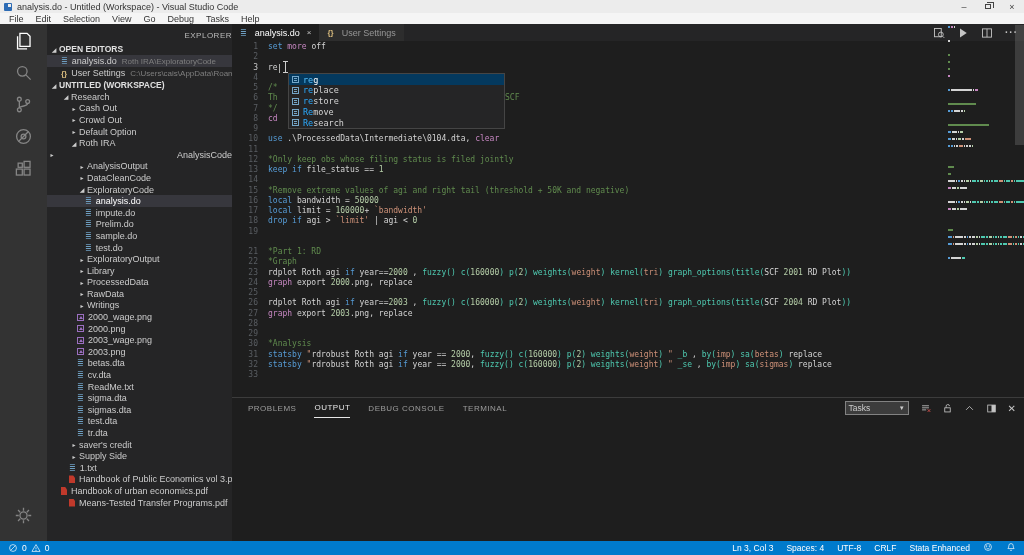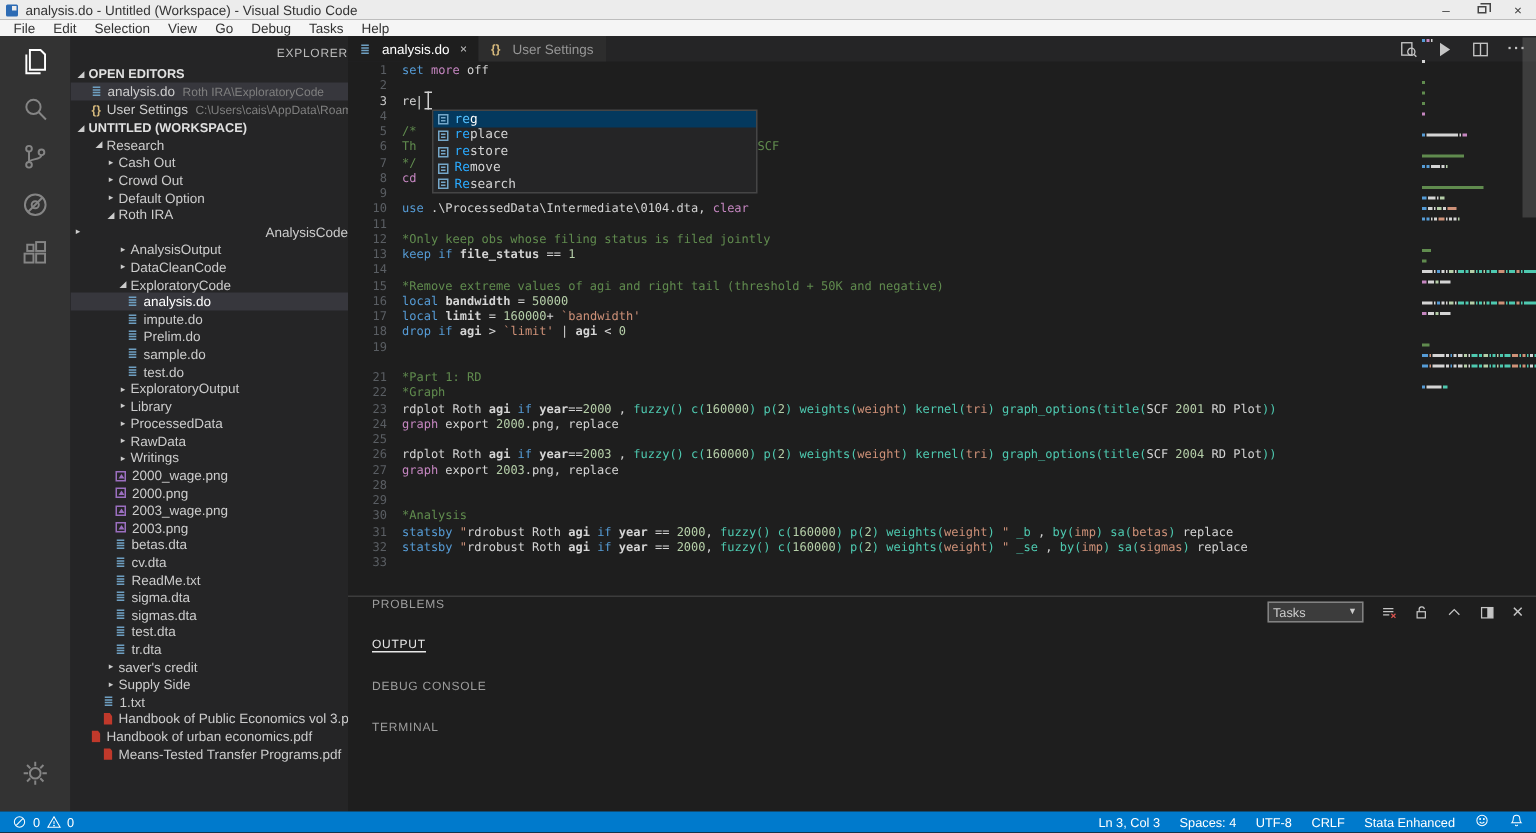--- a/index.html
+++ b/index.html
@@ -55,21 +55,21 @@
   #editor-actions svg { width:12px; height:12px; stroke:#c5c5c5; fill:none; stroke-width:1.2; }
   #editor-actions .more { color:#c5c5c5; font-size:10px; font-weight:bold; letter-spacing:1px; }
 
   #code { position:absolute; left:0; top:18px; width:714px; height:355px; font-family:"DejaVu Sans Mono","Liberation Mono",monospace; font-size:8px; }
   .line { position:absolute; left:0; height:10.25px; width:100%; white-space:pre; line-height:10.25px; }
   .lnum { position:absolute; left:0; width:26px; text-align:right; color:#5a5e63; }
   .lnum.cur { color:#c6c6c6; }
   .ltext { position:absolute; left:36px; }
   .frag { position:absolute; }
   .c-cmd{color:#569cd6} .c-kw{color:#c586c0} .c-num{color:#b5cea8} .c-str{color:#ce9178}
-  .c-fn{color:#4ec9b0} .c-cmt{color:#608b4e} .c-txt{color:#d4d4d4} .c-var{color:#d4d4d4;font-weight:bold}
+  .c-fn{color:#4ec9b0} .c-cmt{color:#608b4e} .c-txt{color:#d4d4d4} .c-var{color:#d4d4d4;font-weight:normal}
   #caret { position:absolute; width:1px; height:9px; background:#aeafad; }
   #ibeam { position:absolute; width:7px; height:12px; }
   #ibeam::before { content:""; position:absolute; left:3px; top:0; width:1px; height:12px; background:#cfcfcf; }
   #ibeam::after { content:""; position:absolute; left:1px; top:0; width:5px; height:1px; background:#cfcfcf; box-shadow:0 11px 0 #cfcfcf; }
 
   
   #suggest { position:absolute; background:#252526; border:1px solid #454545; width:217px; font-family:"DejaVu Sans Mono","Liberation Mono",monospace; font-size:8.5px; z-index:5; }
   .sug-row { height:10.8px; display:flex; align-items:center; color:#d4d4d4; padding-left:3px; }
   .sug-row.selected { background:#04395e; color:#ffffff; }
   .sug-ic { width:7px; height:7px; border:1px solid #75a7c9; margin-right:4px; position:relative; flex:0 0 7px; }
@@ -78,21 +78,21 @@
   .sug-row.selected .sug-match { color:#55c1ff; }
 
   
   #minimap { position:absolute; left:716px; top:2px; width:64px; height:300px; }
   .mm-line { position:absolute; height:2px; display:flex; gap:1px; }
   .mm-seg { height:2px; display:inline-block; }
   #scrollbar-thumb { position:absolute; right:0; top:1px; width:9px; height:120px; background:rgba(121,121,121,0.35); }
 
   
   #panel { position:absolute; left:232px; top:397px; width:792px; height:144px; background:#1e1e1e; border-top:1px solid #3c3c3c; }
-  #panel-tabs { display:flex; align-items:flex-start; height:20px; padding-left:16px; gap:18px;flex-direction:column; }
+  #panel-tabs { display:flex; align-items:flex-start; height:20px; padding-left:16px; gap:18px; }
   .panel-tab { font-size:8px; letter-spacing:0.5px; color:#9d9d9d; height:20px; display:flex; align-items:center; }
   .panel-tab.active { color:#e7e7e7; border-bottom:1px solid #e7e7e7; }
   #panel-right { position:absolute; right:8px; top:3px; display:flex; align-items:center; gap:11px; }
   #tasks-select { width:64px; height:14px; background:#3c3c3c; border:1px solid #828282; color:#cccccc; font-size:8.5px; display:flex; align-items:center; padding:0 3px; justify-content:space-between; }
   #tasks-select .arrow { font-size:6px; color:#cccccc; }
   #panel-right svg { width:11px; height:11px; stroke:#c5c5c5; fill:none; stroke-width:1.2; }
   #panel-right .pi-x { color:#c5c5c5; font-size:10px; }
 
   
   #statusbar { position:absolute; left:0; top:541px; width:1024px; height:14px; background:#007acc; color:#ffffff; display:flex; align-items:center; font-size:8.5px; }

